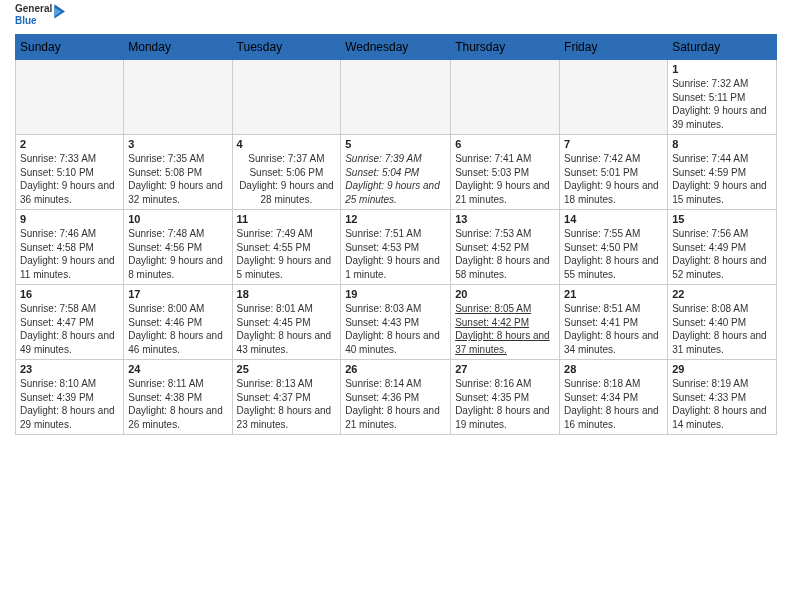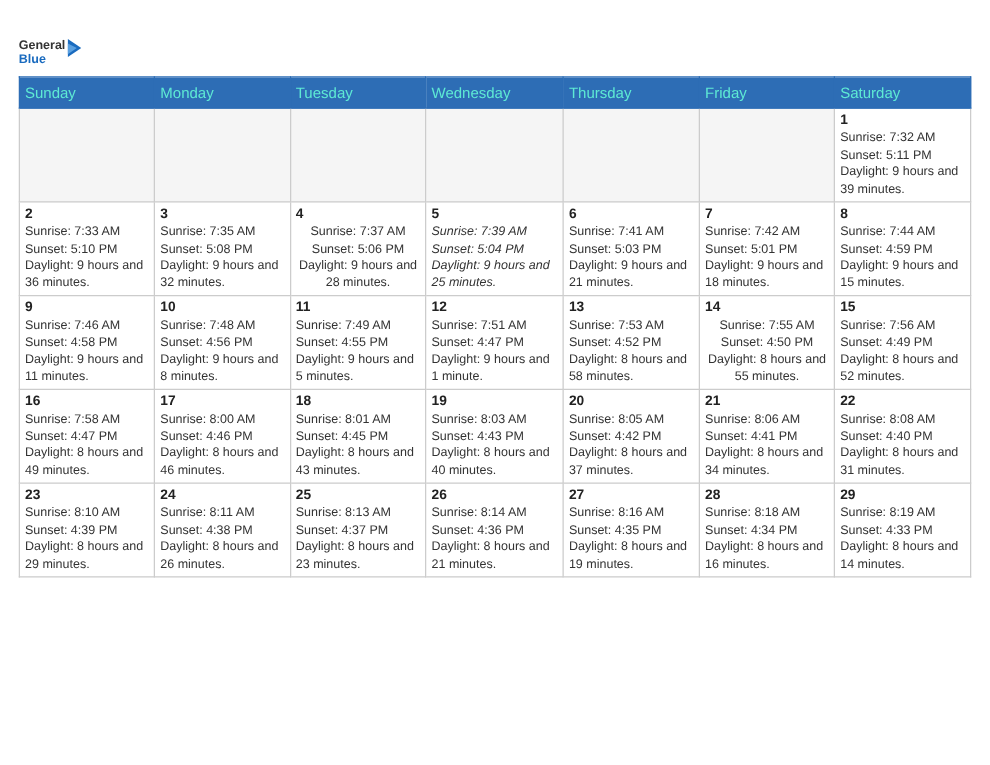--- a/index.html
+++ b/index.html
@@ -5,21 +5,21 @@
     * { margin: 0; padding: 0; box-sizing: border-box; }
     body {
       font-family: Arial, sans-serif;
       background: #fff;
       width: 792px;
       height: 612px;
       overflow: hidden;
     }
     .page {
       width: 792px;
-      padding: 27px 15px;
+      padding: 0 15px;
     }
     .header-area {
       display: flex;
       align-items: flex-start;
       justify-content: space-between;
       margin-bottom: 4px;
     }
     .logo-area {
       display: flex;
       flex-direction: column;
@@ -42,21 +42,21 @@
       font-size: 14px;
       color: #444;
     }
     .calendar {
       width: 100%;
       border-collapse: collapse;
       font-size: 10px;
     }
     .calendar th {
       background-color: #2d6db5;
-      color: #5eead4;
+      color: #000000;
       padding: 5px 4px;
       font-size: 12px;
       font-weight: normal;
       text-align: left;
       border: 1px solid #2d6db5;
     }
     .calendar td {
       border: 1px solid #ccc;
       vertical-align: top;
       padding: 3px 4px;
@@ -188,32 +188,32 @@
           </td>
           <td>
             <div class="day-number">11</div>
             <div class="day-info" style="white-space: pre-line;">Sunrise: 7:49 AM
 Sunset: 4:55 PM
 Daylight: 9 hours and 5 minutes.</div>
           </td>
           <td>
             <div class="day-number">12</div>
             <div class="day-info" style="white-space: pre-line;">Sunrise: 7:51 AM
-Sunset: 4:47 PM
+Sunset: 4:53 PM
 Daylight: 9 hours and 1 minute.</div>
           </td>
           <td>
             <div class="day-number">13</div>
             <div class="day-info" style="white-space: pre-line;">Sunrise: 7:53 AM
 Sunset: 4:52 PM
 Daylight: 8 hours and 58 minutes.</div>
           </td>
           <td>
             <div class="day-number">14</div>
-            <div class="day-info" style="white-space: pre-line; text-align: center;">Sunrise: 7:55 AM
+            <div class="day-info" style="white-space: pre-line;">Sunrise: 7:55 AM
 Sunset: 4:50 PM
 Daylight: 8 hours and 55 minutes.</div>
           </td>
           <td>
             <div class="day-number">15</div>
             <div class="day-info" style="white-space: pre-line;">Sunrise: 7:56 AM
 Sunset: 4:49 PM
 Daylight: 8 hours and 52 minutes.</div>
           </td>
         </tr>
@@ -237,27 +237,27 @@
 Daylight: 8 hours and 43 minutes.</div>
           </td>
           <td>
             <div class="day-number">19</div>
             <div class="day-info" style="white-space: pre-line;">Sunrise: 8:03 AM
 Sunset: 4:43 PM
 Daylight: 8 hours and 40 minutes.</div>
           </td>
           <td>
             <div class="day-number">20</div>
-            <div class="day-info" style="white-space: pre-line;">Sunrise: 8:05 AM
+            <div class="day-info" style="white-space: pre-line; text-decoration: underline;">Sunrise: 8:05 AM
 Sunset: 4:42 PM
 Daylight: 8 hours and 37 minutes.</div>
           </td>
           <td>
             <div class="day-number">21</div>
-            <div class="day-info" style="white-space: pre-line;">Sunrise: 8:06 AM
+            <div class="day-info" style="white-space: pre-line;">Sunrise: 8:51 AM
 Sunset: 4:41 PM
 Daylight: 8 hours and 34 minutes.</div>
           </td>
           <td>
             <div class="day-number">22</div>
             <div class="day-info" style="white-space: pre-line;">Sunrise: 8:08 AM
 Sunset: 4:40 PM
 Daylight: 8 hours and 31 minutes.</div>
           </td>
         </tr>

